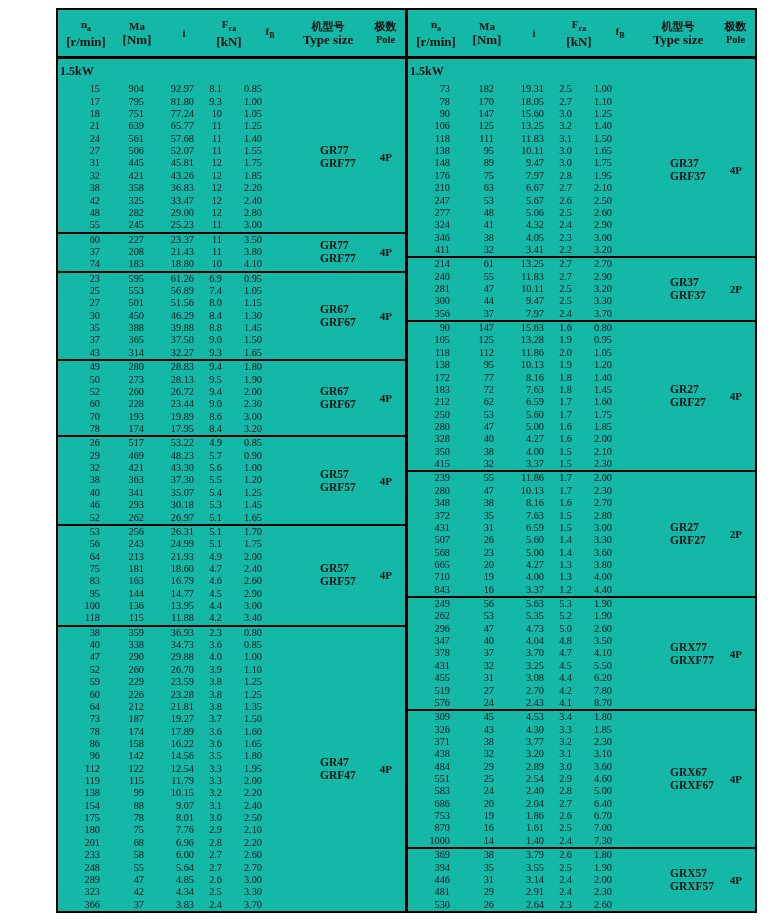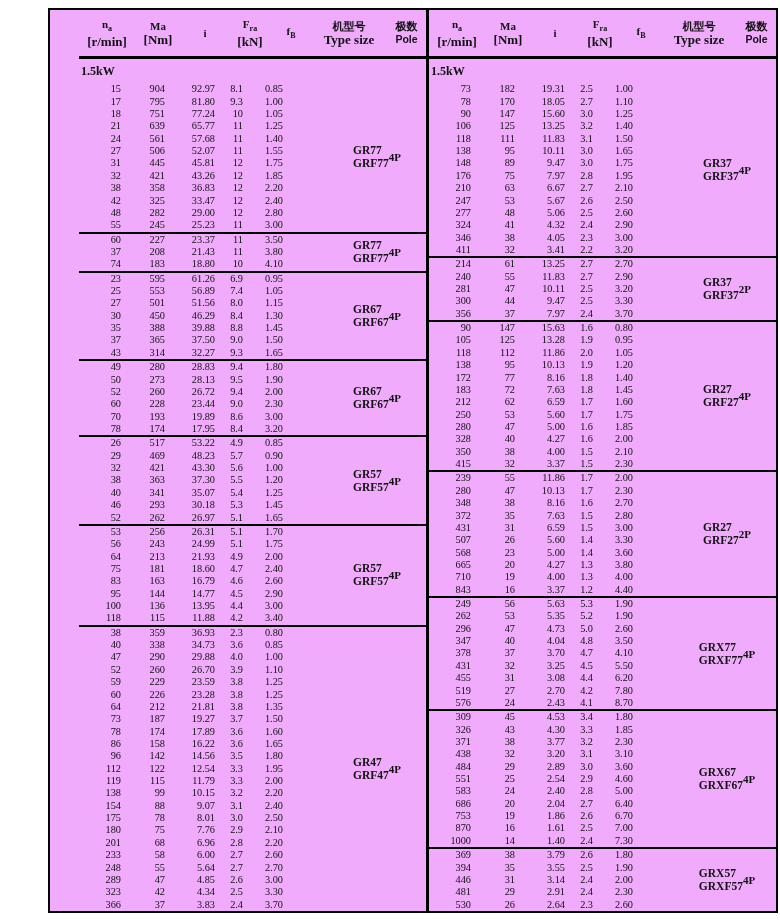--- a/index.html
+++ b/index.html
@@ -1,33 +1,33 @@
 <!DOCTYPE html>
 <html><head>
 <meta charset="utf-8">
 <style>
   html,body{margin:0;padding:0;background:#fff;}
   body{width:780px;height:921px;position:relative;font-family:"Liberation Serif",serif;color:#111;}
-  .page{position:absolute;left:48px;top:8px;width:697px;height:901px;border:2.5px solid #000;display:flex;background:#f0abfc;padding-left:29px;}
+  .page{position:absolute;left:56px;top:8px;width:697px;height:901px;border:2.5px solid #000;display:flex;background:#14b8a6;}
   .panel{flex:1;display:flex;flex-direction:column;min-width:0;}
   .panel.left{border-right:3px solid #000;}
   .thead{display:grid;grid-template-columns:56px 46px 48px 42px 40px 76px 1fr;height:47px;border-bottom:3px solid #000;align-items:center;font-weight:bold;font-size:11px;text-align:center;}
   .hcell{line-height:13px;}
   .hcell sub{font-size:8px;}
   .hcell .unit,.hcell .en{display:block;font-size:13px;}
   .hcell .zh{display:block;font-size:11px;font-family:"Liberation Sans",sans-serif;}
-  .hcell .mono{font-family:Liberation Sans, sans-serif;font-size:10.5px;}
+  .hcell .mono{font-family:Liberation Serif, serif;font-size:10.5px;}
   .section-title{height:24px;line-height:24px;font-size:12px;font-weight:bold;padding-left:2px;}
   .groups{flex:1;display:flex;flex-direction:column;}
   .group{display:flex;border-top:2px solid #000;}
   .group:first-child{border-top:none;}
   .grows{width:240px;}
   .trow{display:grid;grid-template-columns:42px 44px 50px 28px 40px;height:12.36px;line-height:12.4px;font-size:10.3px;}
   .cell{text-align:right;white-space:nowrap;}
-  .labels{flex:1;display:flex;align-items:center;justify-content:center;font-weight:bold;font-size:11.5px;padding:0 13px 0 22px;}
+  .labels{flex:1;display:flex;align-items:center;justify-content:space-between;font-weight:bold;font-size:11.5px;padding:0 13px 0 22px;}
   .typeblock{line-height:13px;white-space:nowrap;}
   .pole{font-size:11px;}
 </style>
 </head>
 <body>
 
 <div class="page">
 
   <section class="panel left">
     <div class="thead">

